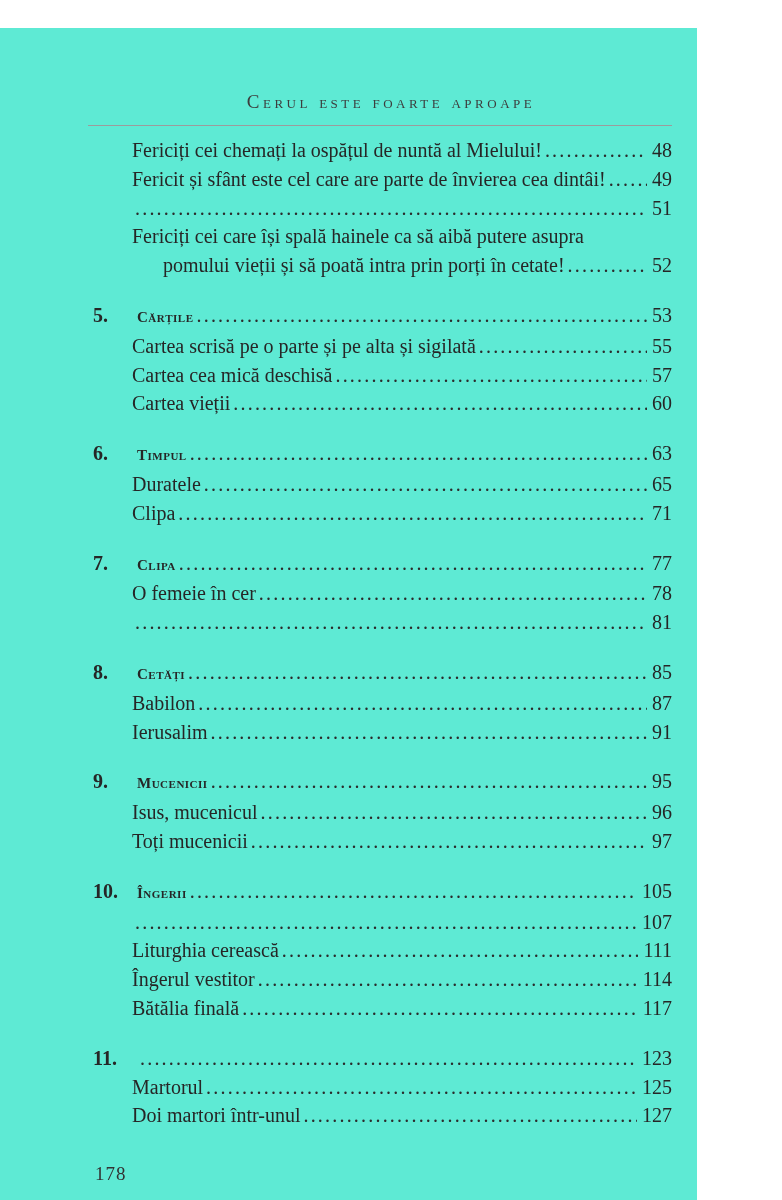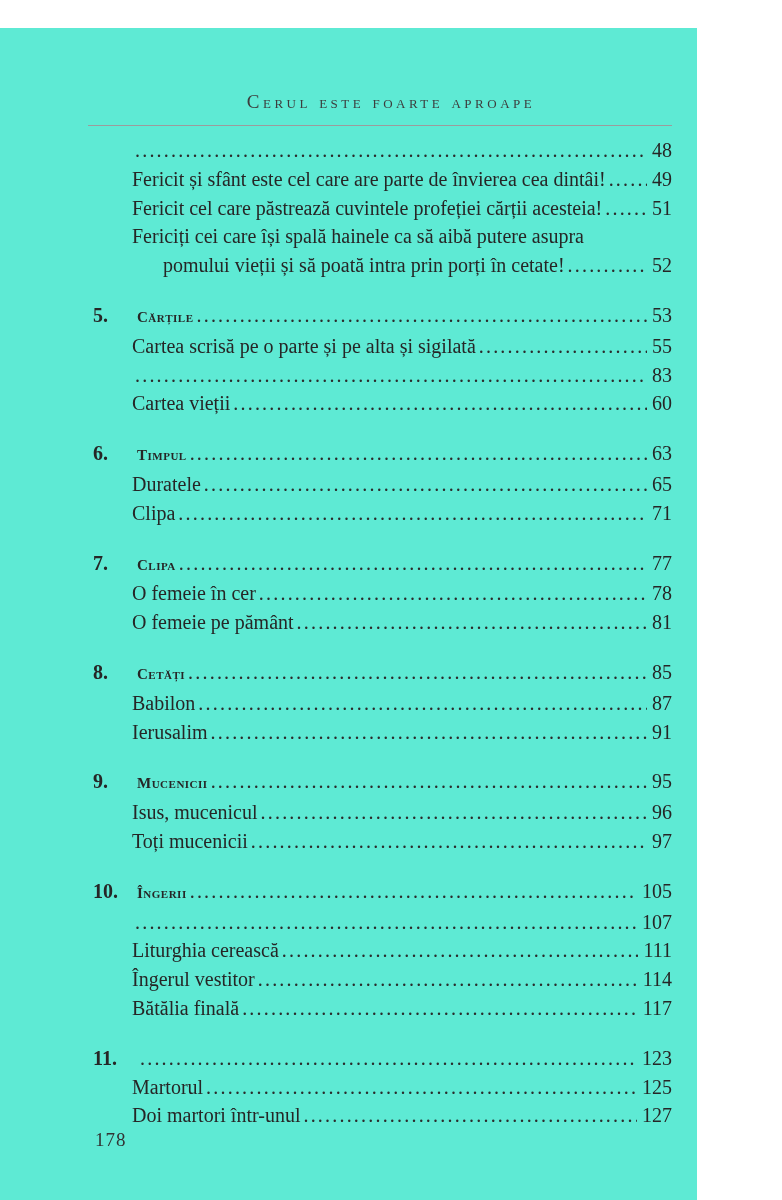--- a/index.html
+++ b/index.html
@@ -69,49 +69,49 @@
   .ch-row .ch-title {
     flex: 0 0 auto;
     font-weight: bold;
     font-variant: small-caps;
     font-size: 15px;
     letter-spacing: 0.5px;
     white-space: nowrap;
   }
   .footer-pagenum {
     position: absolute;
-    top: 1101px;
+    top: 1135px;
     left: 95px;
     font-size: 19px;
     letter-spacing: 1px;
     color: #333333;
   }
 </style>
 </head>
 <body>
 
 <div class="page">
 
   <div class="running-header">Cerul este foarte aproape</div>
   <div class="header-rule"></div>
 
   <div class="toc">
 
     <div class="intro-group">
       <div class="entry sub">
+        <span class="label">Fericiți cei chemați la ospățul de nuntă al Mielului!</span>
         <span class="dots">................................................................................................................................................................</span>
         <span class="pagenum">48</span>
       </div>
       <div class="entry sub">
         <span class="label">Fericit și sfânt este cel care are parte de învierea cea dintâi!</span>
         <span class="dots">................................................................................................................................................................</span>
         <span class="pagenum">49</span>
       </div>
       <div class="entry sub">
-        <span class="label">Fericit cel care păstrează cuvintele profeției cărții acesteia!</span>
         <span class="dots">................................................................................................................................................................</span>
         <span class="pagenum">51</span>
       </div>
       <div class="entry sub">
         <span class="label">Fericiți cei care își spală hainele ca să aibă putere asupra</span>
       </div>
       <div class="entry cont">
         <span class="label">pomului vieții și să poată intra prin porți în cetate!</span>
         <span class="dots">................................................................................................................................................................</span>
         <span class="pagenum">52</span>
@@ -124,22 +124,23 @@
         <span class="ch-title">Cărțile</span>
         <span class="dots">................................................................................................................................................................</span>
         <span class="pagenum">53</span>
       </div>
       <div class="entry sub">
         <span class="label">Cartea scrisă pe o parte și pe alta și sigilată</span>
         <span class="dots">................................................................................................................................................................</span>
         <span class="pagenum">55</span>
       </div>
       <div class="entry sub">
-        <span class="dots">................................................................................................................................................................</span>
-        <span class="pagenum">83</span>
+        <span class="label">Cartea cea mică deschisă</span>
+        <span class="dots">................................................................................................................................................................</span>
+        <span class="pagenum">57</span>
       </div>
       <div class="entry sub">
         <span class="label">Cartea vieții</span>
         <span class="dots">................................................................................................................................................................</span>
         <span class="pagenum">60</span>
       </div>
     </section>
 
     <section class="chapter-group">
       <div class="entry ch-row">
@@ -166,21 +167,20 @@
         <span class="ch-title">Clipa</span>
         <span class="dots">................................................................................................................................................................</span>
         <span class="pagenum">77</span>
       </div>
       <div class="entry sub">
         <span class="label">O femeie în cer</span>
         <span class="dots">................................................................................................................................................................</span>
         <span class="pagenum">78</span>
       </div>
       <div class="entry sub">
-        <span class="label">O femeie pe pământ</span>
         <span class="dots">................................................................................................................................................................</span>
         <span class="pagenum">81</span>
       </div>
     </section>
 
     <section class="chapter-group">
       <div class="entry ch-row">
         <span class="ch-num">8.</span>
         <span class="ch-title">Cetăți</span>
         <span class="dots">................................................................................................................................................................</span>

